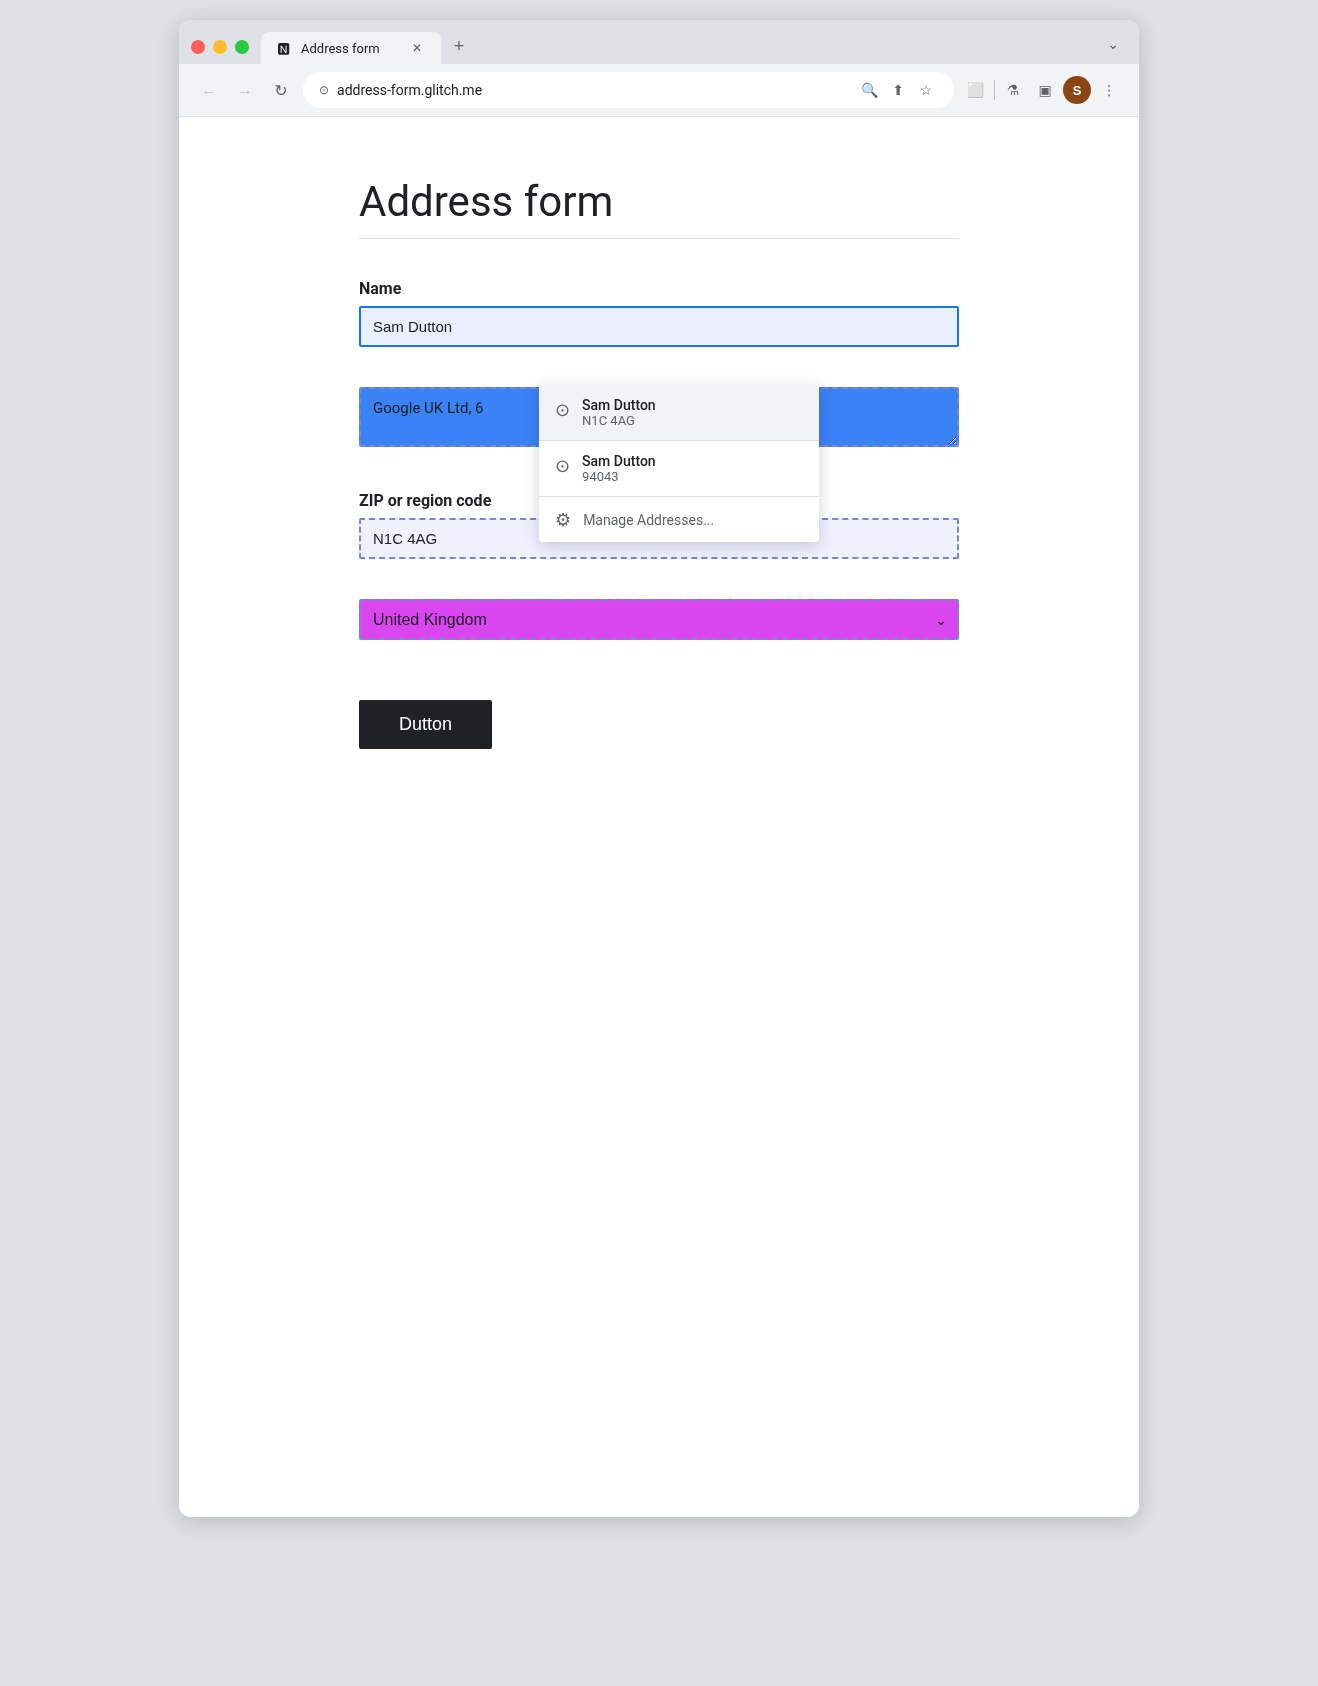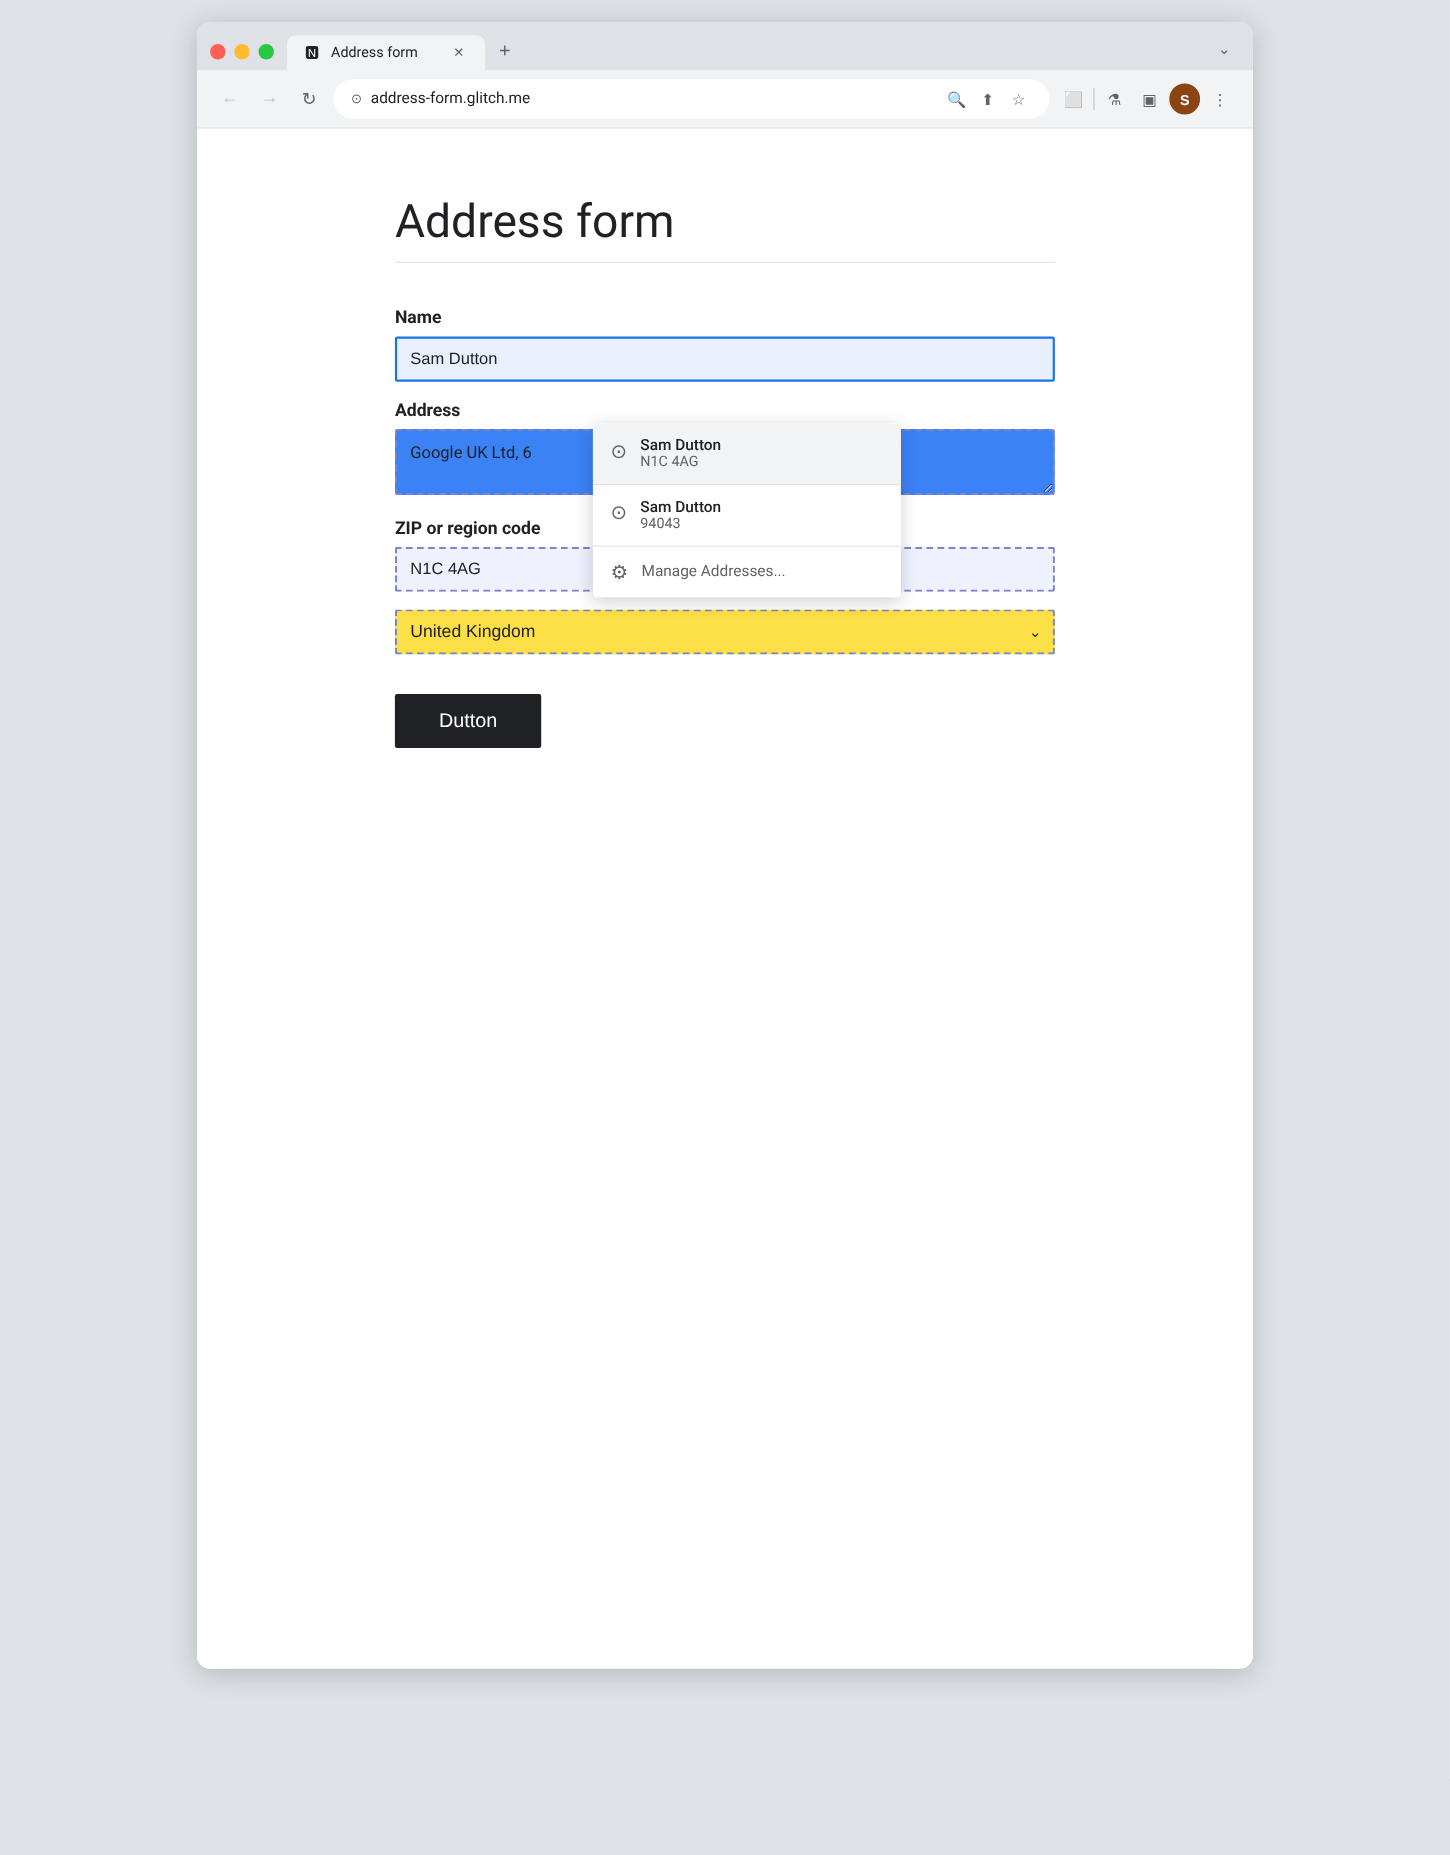--- a/index.html
+++ b/index.html
@@ -239,21 +239,21 @@
       margin-bottom: 12px;
     }
 
     .title-divider {
       border: none;
       border-top: 1px solid #e0e0e0;
       margin-bottom: 40px;
     }
 
     .form-group {
-      margin-bottom: 16px;
+      margin-bottom: 40px;
     }
 
     .form-label {
       font-size: 16px;
       font-weight: 700;
       color: #202124;
       margin-bottom: 8px;
       display: block;
     }
 
@@ -297,21 +297,21 @@
       position: relative;
     }
 
     .form-select {
       width: 100%;
       padding: 10px 36px 10px 12px;
       font-size: 16px;
       border: 2px dashed #7986cb;
       border-radius: 2px;
       outline: none;
-      background: #fde047;
+      background: #d946ef;
       color: #202124;
       appearance: none;
       cursor: pointer;
     }
 
     .select-chevron {
       position: absolute;
       right: 12px;
       top: 50%;
       transform: translateY(-50%);
@@ -493,21 +493,20 @@
       </div>
       <hr class="autocomplete-divider">
       <div class="manage-item">
         <span class="manage-icon">⚙</span>
         <span class="manage-text">Manage Addresses...</span>
       </div>
     </div>
 
     
     <div class="form-group">
-      <label class="form-label">Address</label>
       <textarea class="form-textarea" rows="2" style="">Google UK Ltd, 6</textarea>
     </div>
 
     
     <div class="form-group">
       <label class="form-label">ZIP or region code</label>
       <input class="form-input-dashed" type="text" value="N1C 4AG" style="">
     </div>
 
     

